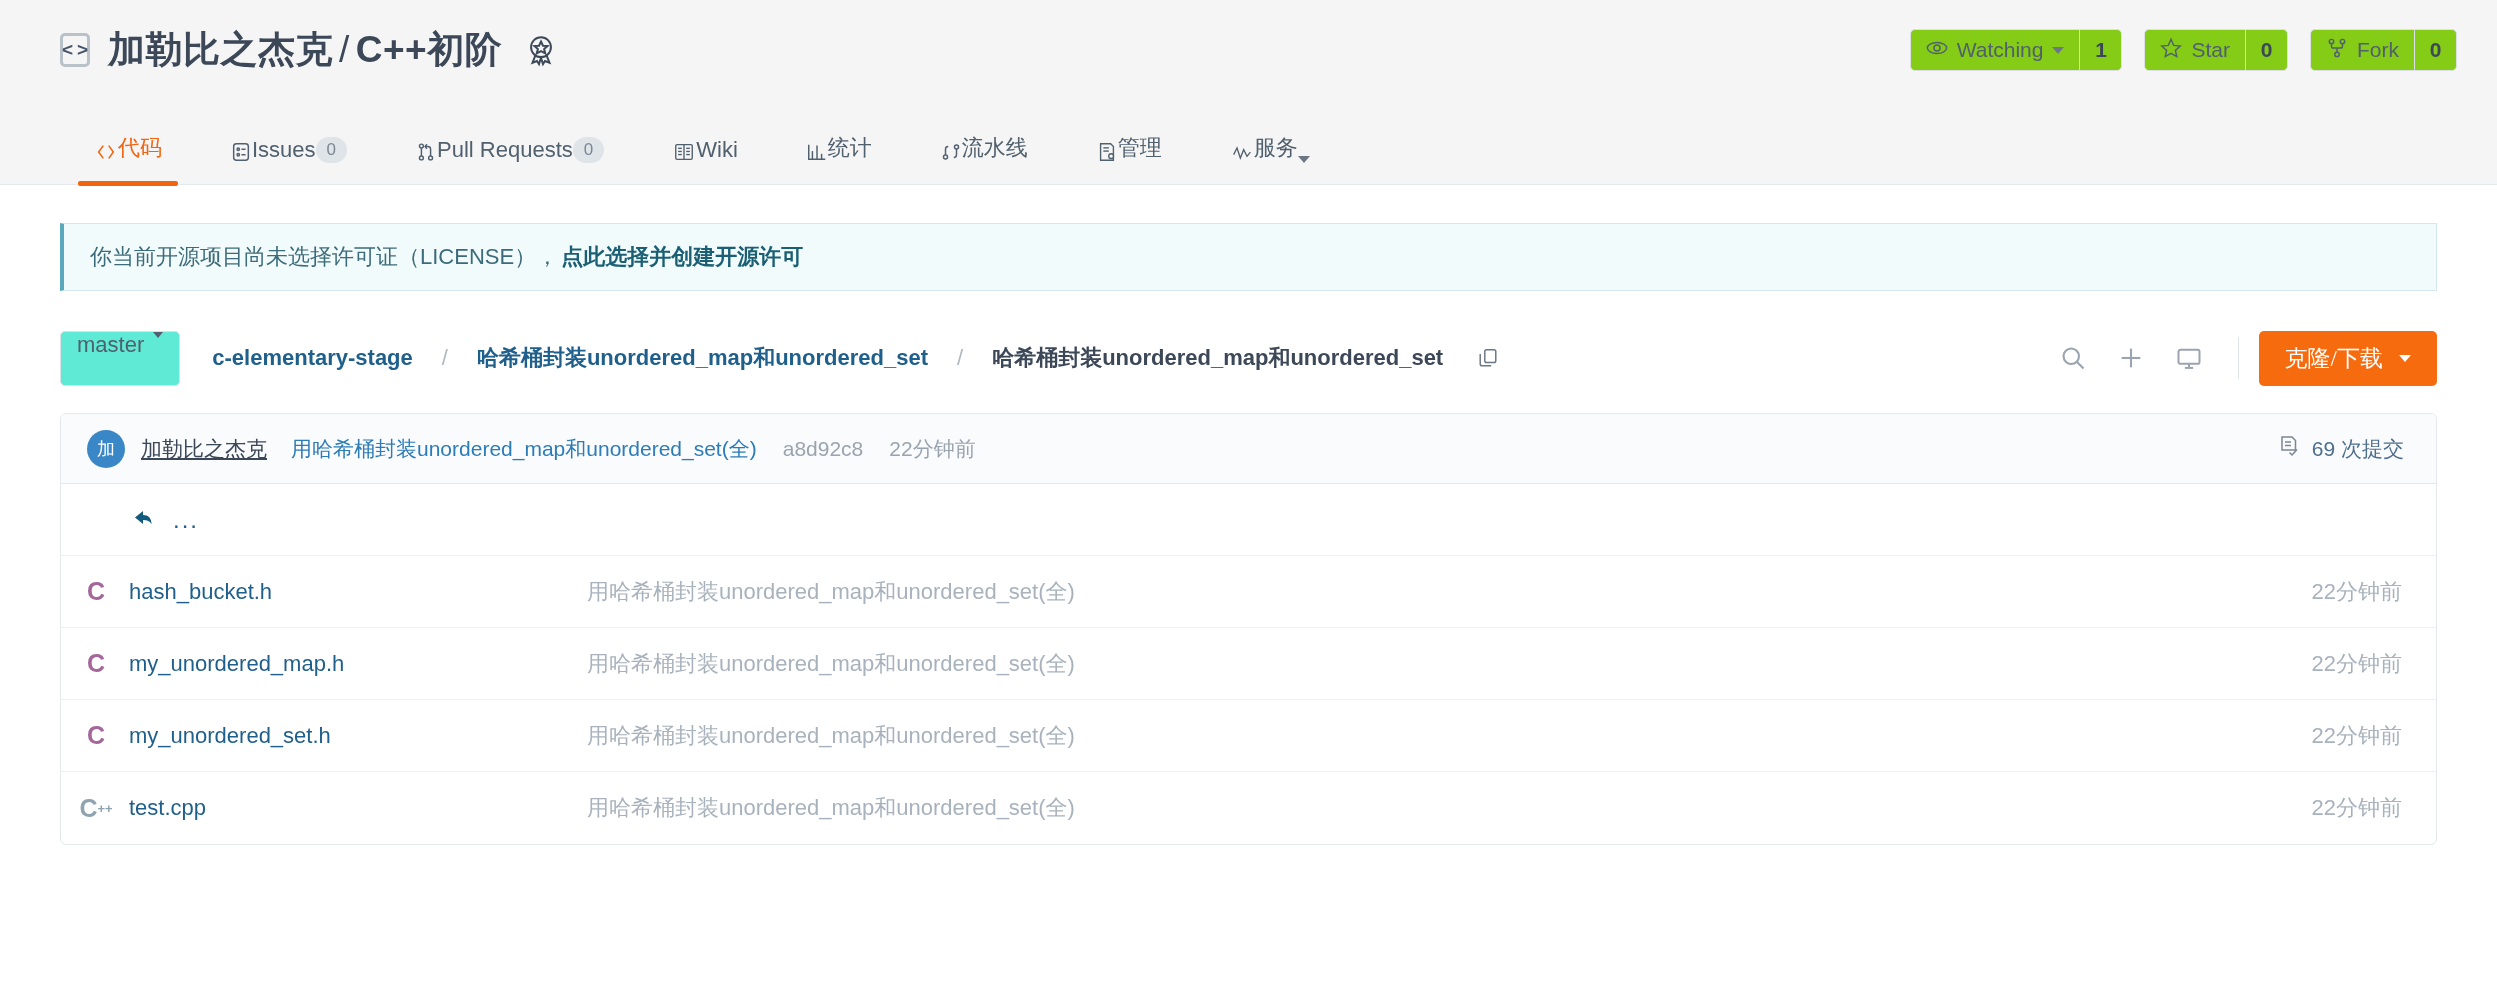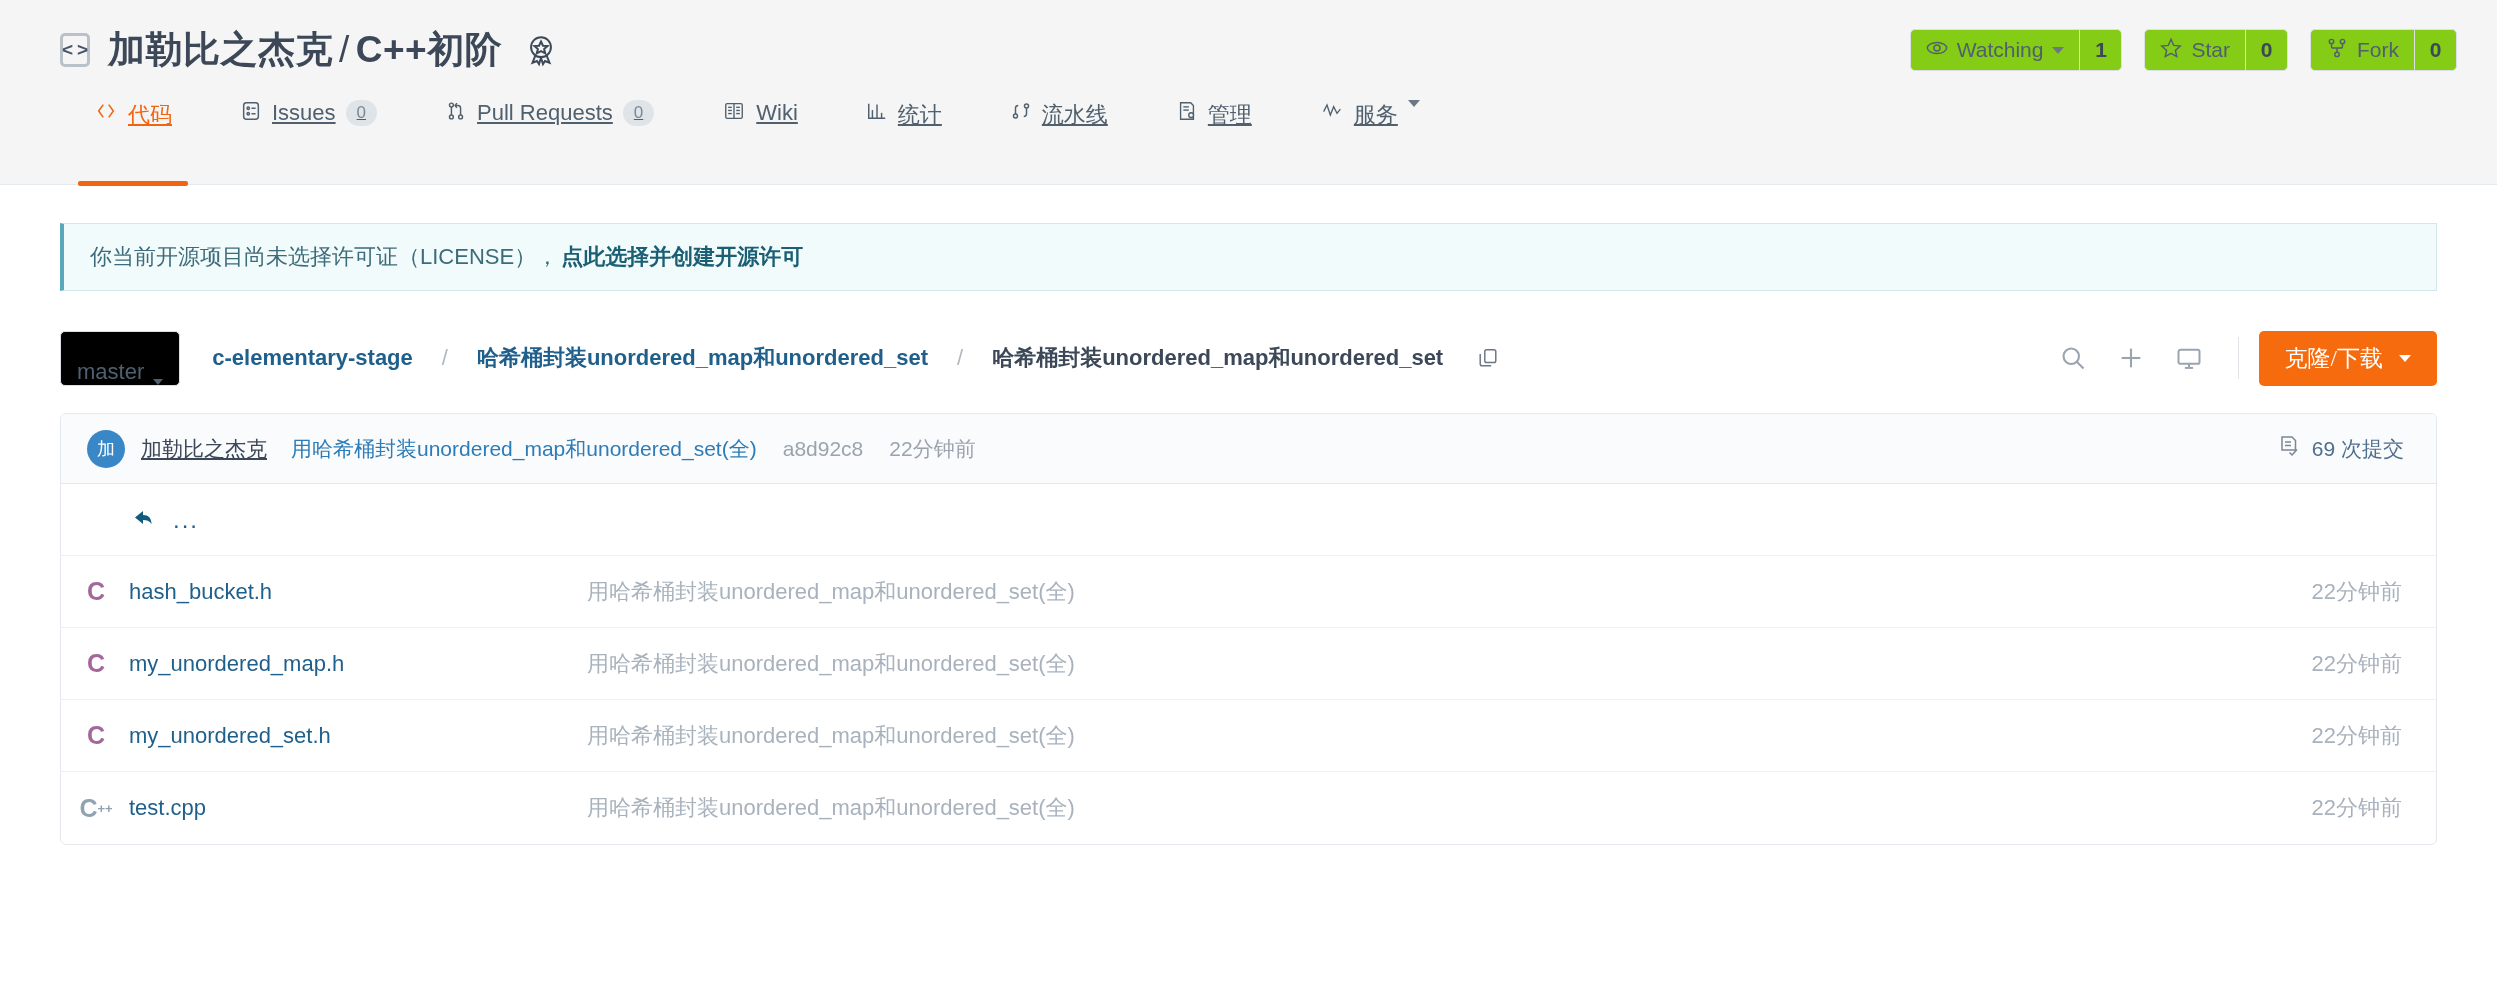--- a/index.html
+++ b/index.html
@@ -92,31 +92,29 @@
   
   .nav-tabs {
     display: flex;
     align-items: flex-end;
     padding: 0 0 0 60px;
     height: 85px;
     gap: 0;
   }
   .nav-tab {
     display: flex;
-    align-items: flex-start;
-    gap: 10px;
+    align-items: flex-end;
     padding: 0 34px;
     height: 100%;
     font-size: 22px;
     color: #50606e;
     white-space: nowrap;
     position: relative;
     padding-bottom: 22px;
     cursor: pointer;
-    text-decoration: underline;
   }
   .nav-tab .tab-ico { display: flex; align-items: center; }
   .nav-tab.active { color: #f26510; }
   .nav-tab.active::after {
     content: "";
     position: absolute;
     left: 18px; right: 18px; bottom: -1px;
     height: 5px;
     background: #f26510;
     border-radius: 2px;
@@ -156,26 +154,26 @@
 
   
   .path-row {
     margin-top: 38px;
     display: flex;
     align-items: center;
     height: 58px;
   }
   .branch-btn {
     border: 1px solid #dcdfe6;
-    background: #000000;
+    background: #5eead4;
     border-radius: 5px;
     height: 55px;
     min-width: 110px;
     display: flex;
-    align-items: flex-end;
+    align-items: flex-start;
     justify-content: center;
     gap: 9px;
     font-size: 22px;
     color: #50606e;
     padding: 0 16px;
     cursor: pointer;
   }
   .branch-btn .caret { border-top-color: #50606e; border-left-width: 5px; border-right-width: 5px; border-top-width: 6px; }
   .breadcrumb {
     display: flex;

